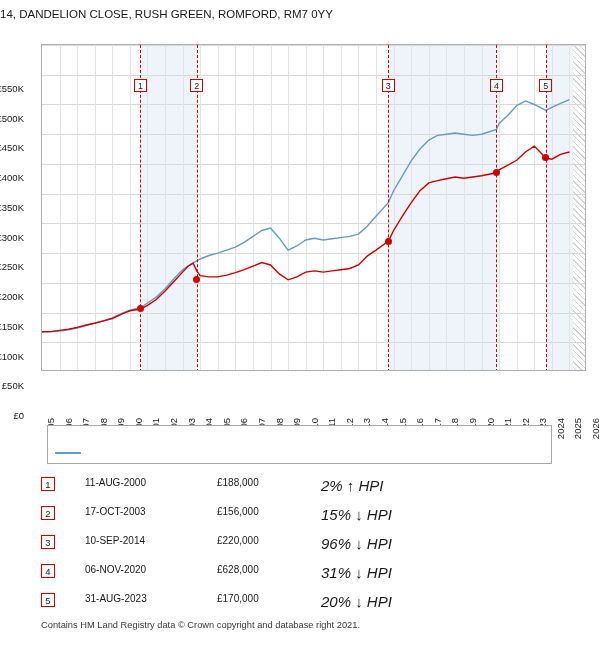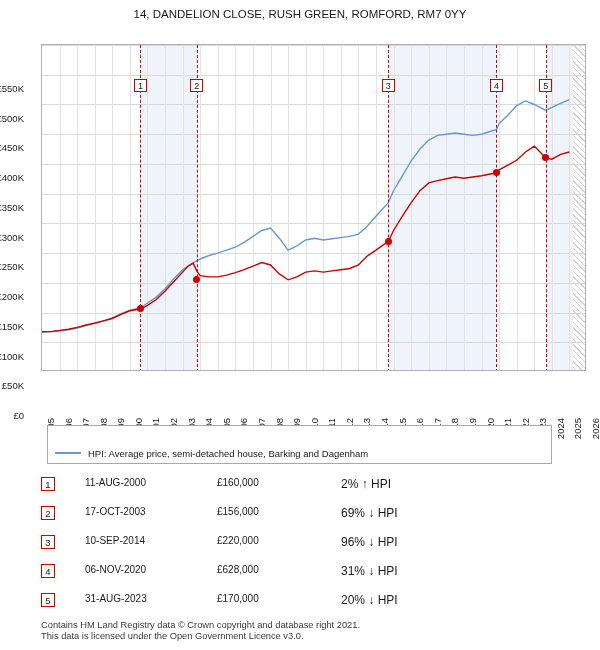--- a/index.html
+++ b/index.html
@@ -17,21 +17,21 @@
   .page {
     position: relative;
     width: 600px;
     height: 650px;
   }
   .title {
     position: absolute;
     top: 6px;
     left: 0;
     width: 600px;
-    text-align: center;
+    text-align: left;
     font-size: 11.5px;
     line-height: 16px;
     color: #1a1a1a;
   }
   .title div { white-space: nowrap; }
 
   
   .chart-area {
     position: absolute;
     left: 41px;
@@ -191,25 +191,26 @@
   .tprice {
     position: absolute;
     left: 176px;
     top: 4px;
     width: 90px;
     font-size: 10px;
     color: #1a1a1a;
   }
   .thpi {
     position: absolute;
-    left: 300px;
+    left: 280px;
     top: 4px;
     width: 130px;
-    font-size: 12px;
-    color: #1a1a1a;
+    font-size: 15px;
+    color: #1a1a1a;
+    font-style: italic;
   }
   .footer {
     position: absolute;
     left: 41px;
     top: 620px;
     width: 540px;
     font-size: 9.3px;
     line-height: 11px;
     color: #3a3a3a;
   }
@@ -333,36 +334,36 @@
         <div class="xlabel" style="left: 478.677px;">2022</div>
         <div class="xlabel" style="left: 496.258px;">2023</div>
         <div class="xlabel" style="left: 513.839px;">2024</div>
         <div class="xlabel" style="left: 531.419px;">2025</div>
         <div class="xlabel" style="left: 549px;">2026</div>
       </div>
   </div>
 
   <div class="legend">
     <div class="legend-row" style="top:22px;">
-      <span class="swatch" style="background:#6699cc;"></span><span>HPI: Average price, semi-detached house, Barking and Dagenham</span>
+      <span class="swatch" style="background:#6699cc;"></span>
     </div>
   </div>
 
   <div class="tbl" id="event-table">
       <div class="trow">
         <div class="tnum">1</div>
         <div class="tdate">11-AUG-2000</div>
-        <div class="tprice">£160,000</div>
+        <div class="tprice">£188,000</div>
         <div class="thpi">2% ↑ HPI</div>
       </div>
       <div class="trow">
         <div class="tnum">2</div>
         <div class="tdate">17-OCT-2003</div>
         <div class="tprice">£156,000</div>
-        <div class="thpi">69% ↓ HPI</div>
+        <div class="thpi">15% ↓ HPI</div>
       </div>
       <div class="trow">
         <div class="tnum">3</div>
         <div class="tdate">10-SEP-2014</div>
         <div class="tprice">£220,000</div>
         <div class="thpi">96% ↓ HPI</div>
       </div>
       <div class="trow">
         <div class="tnum">4</div>
         <div class="tdate">06-NOV-2020</div>
@@ -372,16 +373,15 @@
       <div class="trow">
         <div class="tnum">5</div>
         <div class="tdate">31-AUG-2023</div>
         <div class="tprice">£170,000</div>
         <div class="thpi">20% ↓ HPI</div>
       </div>
     </div>
 
   <div class="footer">
     <div>Contains HM Land Registry data © Crown copyright and database right 2021.</div>
-    <div>This data is licensed under the Open Government Licence v3.0.</div>
   </div>
 
 </div>
 
 </body></html>

